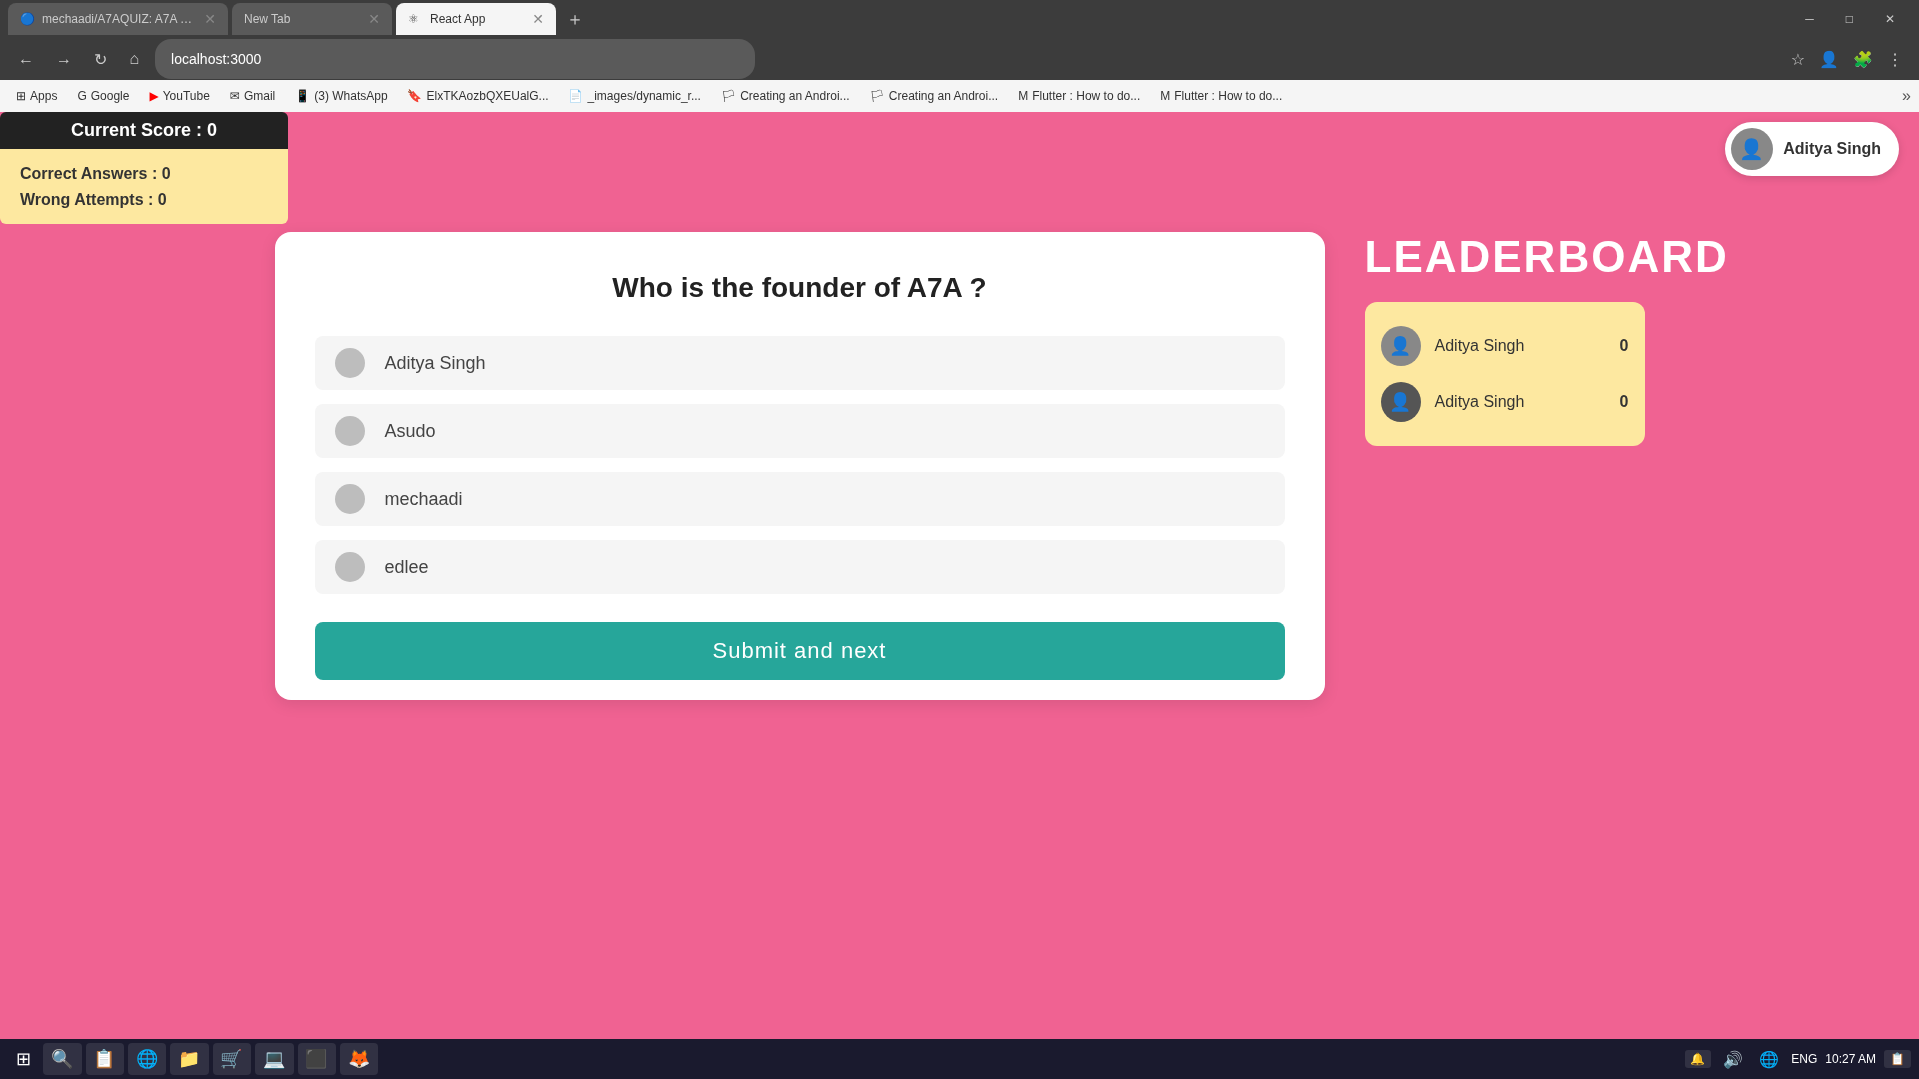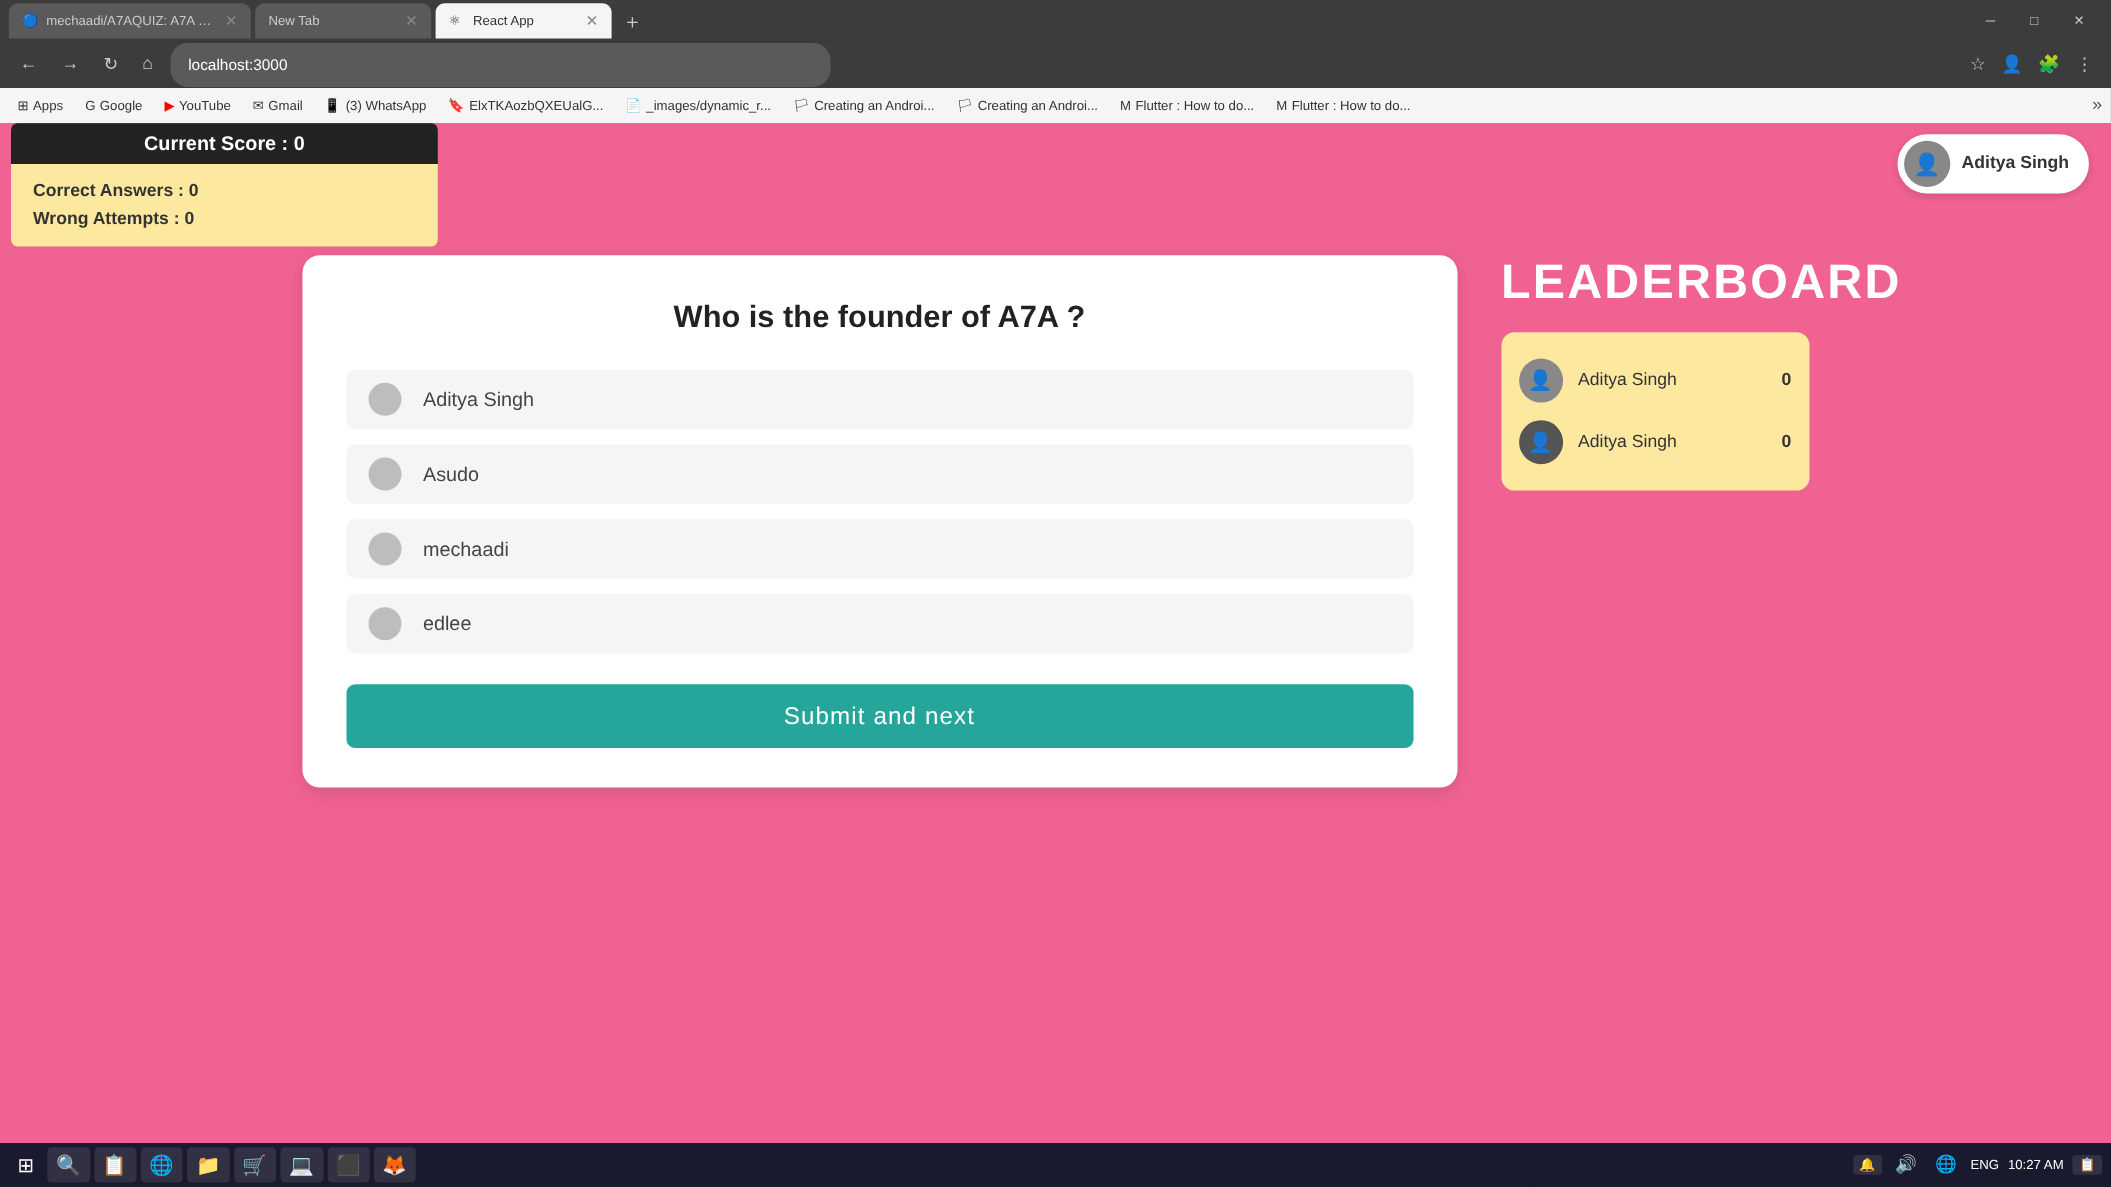--- a/index.html
+++ b/index.html
@@ -157,22 +157,21 @@
       min-height: calc(1079px - 38px - 42px - 32px - 40px);
       padding: 20px;
       position: relative;
     }
 
     
     .score-panel {
       position: absolute;
       top: 0;
       left: 0;
-      width: 388px;
-      margin-left: 10px;
+      width: 288px;
     }
     .current-score {
       background: #222;
       color: #fff;
       text-align: center;
       padding: 8px 16px;
       font-size: 18px;
       font-weight: bold;
       border-radius: 6px 6px 0 0;
     }
@@ -237,21 +236,21 @@
       text-align: center;
       font-size: 36px;
       font-weight: bold;
       color: #fff;
       margin-bottom: 24px;
       letter-spacing: 2px;
     }
     .question-card {
       background: #fff;
       border-radius: 16px;
-      padding: 40px 40px 36px 40px;
+      padding: 40px 40px 20px 40px;
       box-shadow: 0 4px 16px rgba(0,0,0,0.1);
     }
     .question-text {
       text-align: center;
       font-size: 28px;
       font-weight: 600;
       color: #222;
       margin-bottom: 32px;
     }
     .answer-option {

